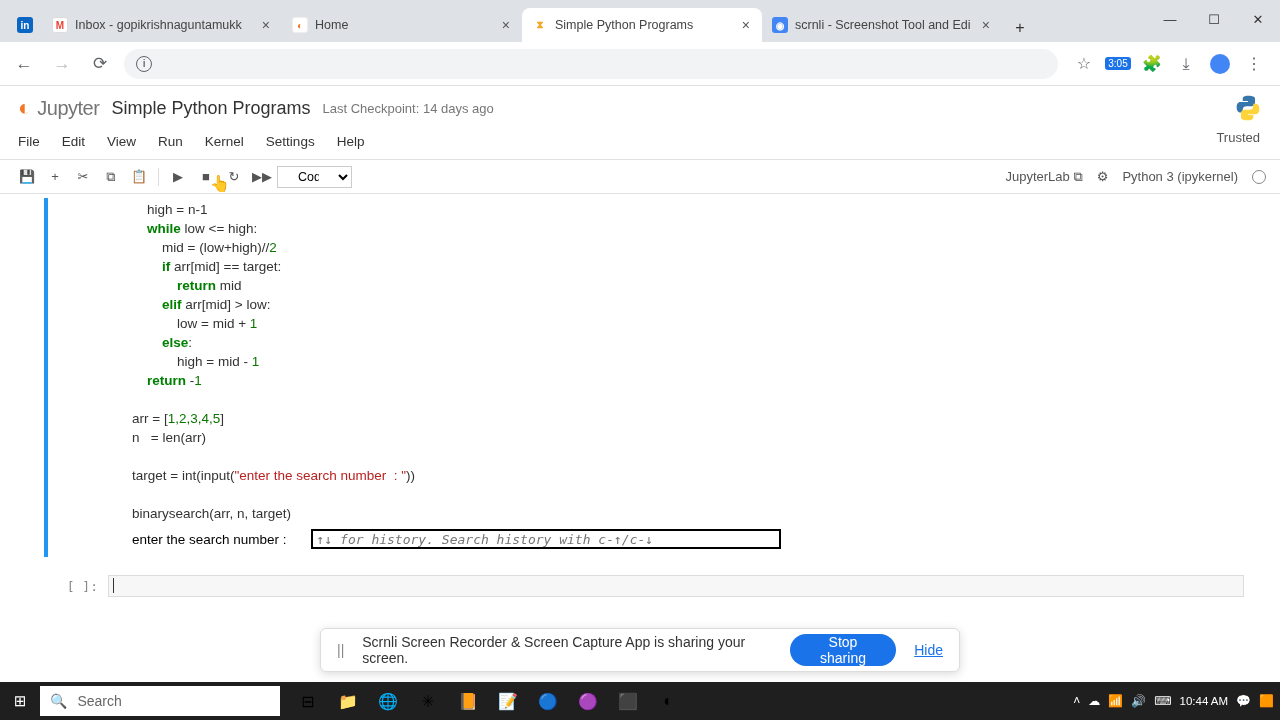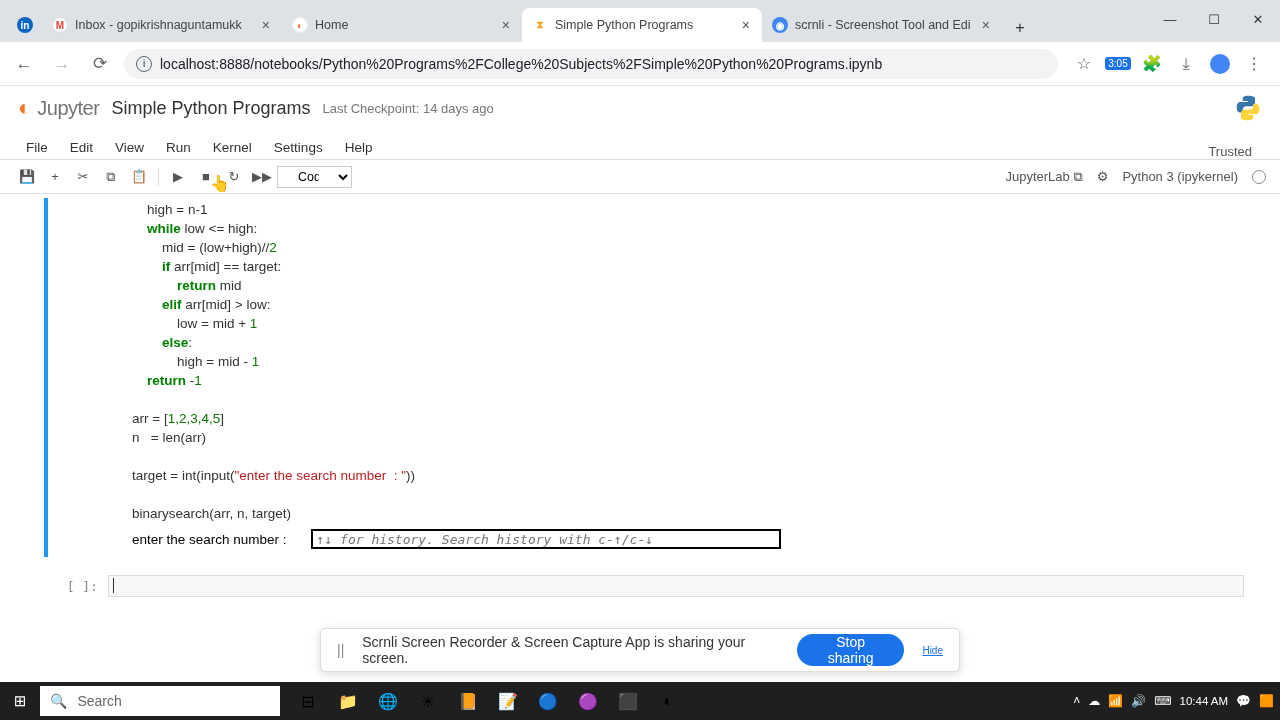--- a/index.html
+++ b/index.html
@@ -8,33 +8,33 @@
 .win-controls{position:absolute;right:0;top:0;height:38px;display:flex;align-items:center}
 .win-btn{width:44px;height:30px;display:flex;align-items:center;justify-content:center;font-size:13px;color:#333}
 .tab-anchor{width:34px;display:flex;align-items:center;justify-content:center;height:34px}
 .tabs{display:flex;height:36px;align-items:flex-end;flex:1}
 .tab{height:34px;display:flex;align-items:center;padding:0 10px;font-size:12.5px;color:#444;border-top-left-radius:8px;border-top-right-radius:8px;gap:7px;min-width:0}
 .tab.wide{width:240px}
 .tab.active{background:#fff}
 .tab .title{white-space:nowrap;overflow:hidden;text-overflow:ellipsis;flex:1}
 .tab .close{font-size:14px;color:#555;padding:0 2px}
 .newtab{width:28px;height:28px;display:flex;align-items:center;justify-content:center;font-size:16px;color:#333;margin-left:4px}
-.fav{width:16px;height:16px;border-radius:8px;display:inline-flex;align-items:center;justify-content:center;font-size:10px;color:#fff;font-weight:bold}
+.fav{width:16px;height:16px;border-radius:3px;display:inline-flex;align-items:center;justify-content:center;font-size:10px;color:#fff;font-weight:bold}
 .addr-bar{height:44px;background:#fff;display:flex;align-items:center;padding:0 10px;border-bottom:1px solid #e0e0e0;gap:10px}
 .nav-btn{width:28px;height:28px;display:flex;align-items:center;justify-content:center;color:#5f6368;font-size:17px;border-radius:50%}
 .url-field{flex:1;height:30px;background:#f1f3f4;border-radius:15px;display:flex;align-items:center;padding:0 12px;font-size:14px;color:#202124;gap:8px}
 .url-field .info{width:16px;height:16px;border:1.5px solid #5f6368;border-radius:50%;display:flex;align-items:center;justify-content:center;font-size:10px}
 .addr-icons{display:flex;align-items:center;gap:14px;padding:0 6px}
 .addr-ico{width:20px;height:20px;color:#5f6368;display:flex;align-items:center;justify-content:center;font-size:16px}
 .jp-header{height:44px;display:flex;align-items:center;padding:0 18px;gap:12px}
 .jp-logo{font-size:20px;color:#757575;font-weight:400;letter-spacing:-0.5px}
 .jp-title{font-size:18px;color:#333}
 .jp-checkpoint{font-size:13px;color:#777}
 .jp-python{margin-left:auto}
-.jp-menubar{height:30px;display:flex;align-items:flex-end;padding:0 16px;gap:2px;border-bottom:1px solid #e0e0e0;font-size:13.5px;color:#333}
+.jp-menubar{height:30px;display:flex;align-items:flex-start;padding:0 8px;gap:2px;border-bottom:1px solid #e0e0e0;font-size:13.5px;color:#333}
 .jp-menu{padding:4px 10px}
 .trusted{margin-left:auto;padding-right:12px;color:#555;font-size:13px}
 .jp-toolbar{height:34px;display:flex;align-items:center;padding:0 14px;gap:2px;border-bottom:1px solid #e0e0e0}
 .tb-btn{width:26px;height:26px;display:flex;align-items:center;justify-content:center;color:#555;font-size:13px}
 .tb-sep{width:1px;height:18px;background:#ddd;margin:0 4px}
 .cell-type{height:22px;width:75px;font-size:12.5px;border:1px solid #ccc;background:#fff;padding:0 16px}
 .tb-right{margin-left:auto;display:flex;align-items:center;gap:14px;font-size:13px;color:#555}
 .kernel-dot{width:14px;height:14px;border:1.5px solid #888;border-radius:50%}
 .notebook{padding:0 36px 0 36px;height:440px;overflow:hidden;position:relative}
 .cell{border-left:4px solid #2196f3;margin:4px 8px;padding:0 0 8px 0;background:#fff}
@@ -44,21 +44,21 @@
 .str{color:#ba2121}
 .output-row{display:flex;align-items:center;padding-left:84px;font-family:Consolas,monospace;font-size:13.5px;gap:24px}
 .input-box{border:2px solid #000;height:20px;width:470px;padding:8px 4px;font-family:Consolas,monospace;font-size:13px;color:#999;font-style:italic}
 .empty-cell{display:flex;align-items:center;margin-top:14px;padding:4px 0}
 .prompt{width:72px;text-align:right;font-family:Consolas,monospace;font-size:13px;color:#888;padding-right:10px}
 .empty-input{flex:1;height:22px;border:1px solid #dcdcdc;background:#f7f7f7;font-family:Consolas,monospace;padding:0 4px;font-size:13.5px}
 .cursor-line{display:inline-block;width:1px;height:15px;background:#333;vertical-align:middle}
 .cursor-ptr{position:absolute;left:210px;top:174px;font-size:16px;pointer-events:none;z-index:20}
 .share-bar{position:absolute;bottom:48px;left:50%;transform:translateX(-50%);height:44px;background:#fff;border:1px solid #ddd;border-radius:6px;box-shadow:0 2px 10px rgba(0,0,0,0.15);display:flex;align-items:center;padding:0 16px;gap:18px;font-size:14px;color:#333}
 .stop-btn{background:#1a73e8;color:#fff;border:none;height:32px;padding:0 16px;border-radius:16px;font-size:14px}
-.hide-link{color:#1a73e8;text-decoration:underline;font-size:10px}
+.hide-link{color:#1a73e8;text-decoration:underline;font-size:14px}
 .taskbar{position:absolute;bottom:0;left:0;right:0;height:38px;background:#1f1f1f;display:flex;align-items:center}
 .start{width:40px;height:38px;display:flex;align-items:center;justify-content:center;color:#fff;font-size:15px}
 .search-box{width:240px;height:30px;background:#fff;display:flex;align-items:center;padding:0 10px;gap:10px;font-size:14px;color:#666}
 .task-icons{display:flex;align-items:center;height:38px;margin-left:8px}
 .task-ico{width:40px;height:38px;display:flex;align-items:center;justify-content:center;font-size:16px}
 .tray{margin-left:auto;display:flex;align-items:center;gap:8px;color:#fff;font-size:12px;padding-right:6px}
 .tray-time{text-align:right;line-height:13px;font-size:11.5px}
 svg{display:block}
 </style>
 </head>
@@ -97,21 +97,20 @@
     <div class="win-btn">✕</div>
   </div>
 </div>
 
 <div class="addr-bar">
   <div class="nav-btn">←</div>
   <div class="nav-btn" style="color:#bbb">→</div>
   <div class="nav-btn">⟳</div>
   <div class="url-field">
     <span class="info">i</span>
-    <span>localhost:8888/notebooks/Python%20Programs%2FCollege%20Subjects%2FSimple%20Python%20Programs.ipynb</span>
   </div>
   <div class="addr-icons">
     <div class="addr-ico">☆</div>
     <div class="addr-ico" style="position:relative">
       <span style="font-size:10px;background:#1a73e8;color:#fff;border-radius:3px;padding:1px 3px">3:05</span>
     </div>
     <div class="addr-ico">🧩</div>
     <div class="addr-ico">⤓</div>
     <div class="addr-ico">
         <span style="width:20px;height:20px;border-radius:50%;background:#4285f4;display:block"></span>

